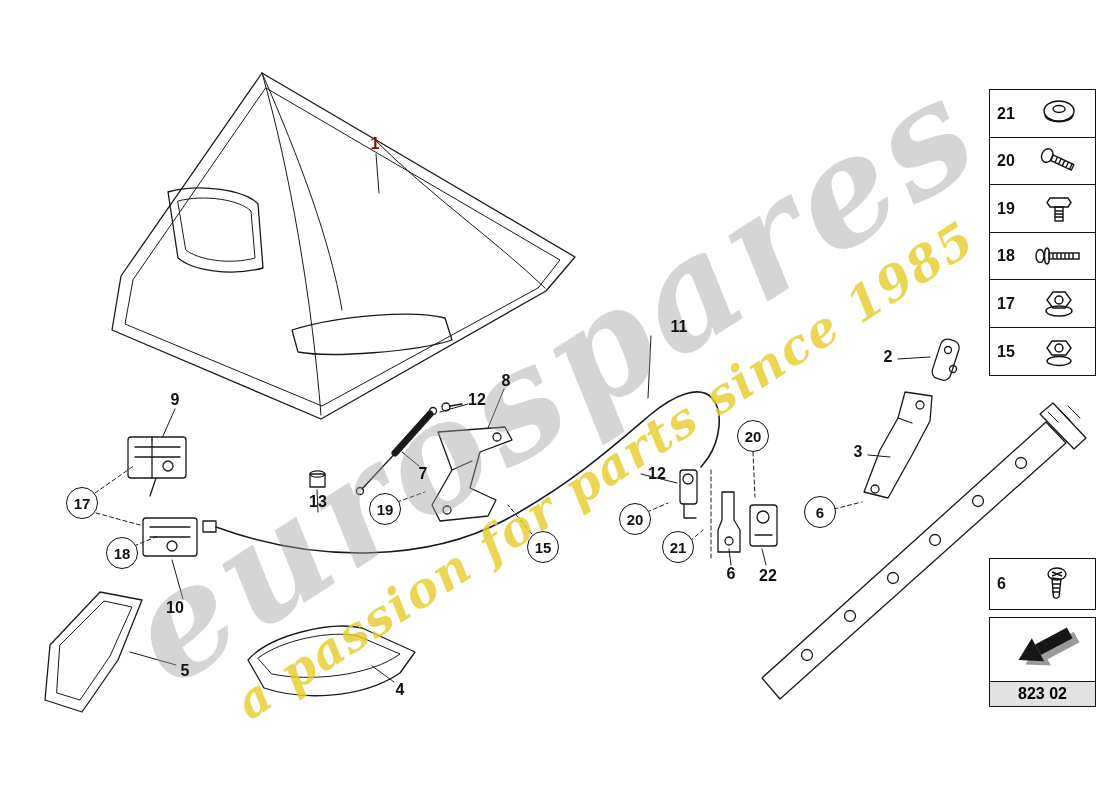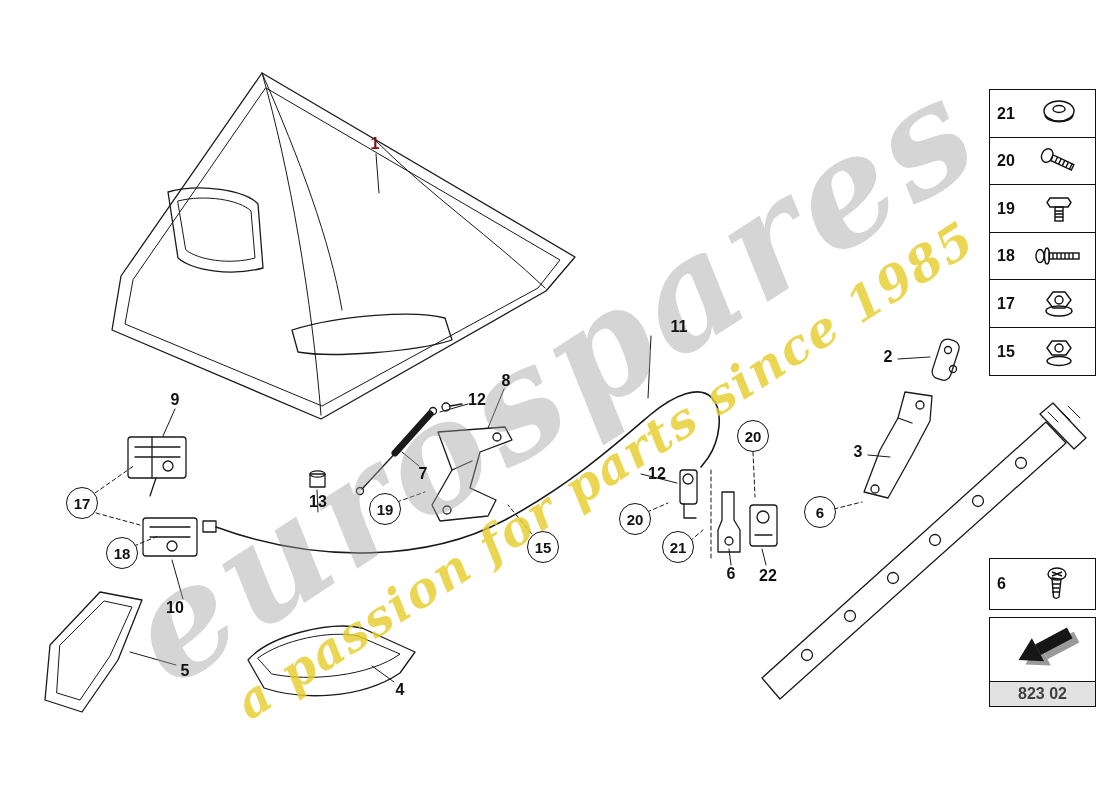--- a/index.html
+++ b/index.html
@@ -55,21 +55,21 @@
   }
 
   .nav-box {
     position:absolute; left:989px; top:617px; width:107px; height:65px;
     border:1.6px solid #111; background:#fff; display:flex; align-items:center; justify-content:center;
     cursor:pointer;
   }
   .code-plate {
     position:absolute; left:989px; top:680.5px; width:107px; height:26px;
     border:1.6px solid #111; background:#e2e2e2; display:flex; align-items:center; justify-content:center;
-    font-size:16px; font-weight:bold; color:#404040;
+    font-size:16px; font-weight:bold; color:#000000;
   }
 </style>
 </head>
 <body>
 
 <div class="canvas">
 
   <svg class="art" viewBox="0 0 1100 800">
     <g stroke="#1a1a1a" fill="none" stroke-width="1.3" stroke-linejoin="round" stroke-linecap="round">
 

